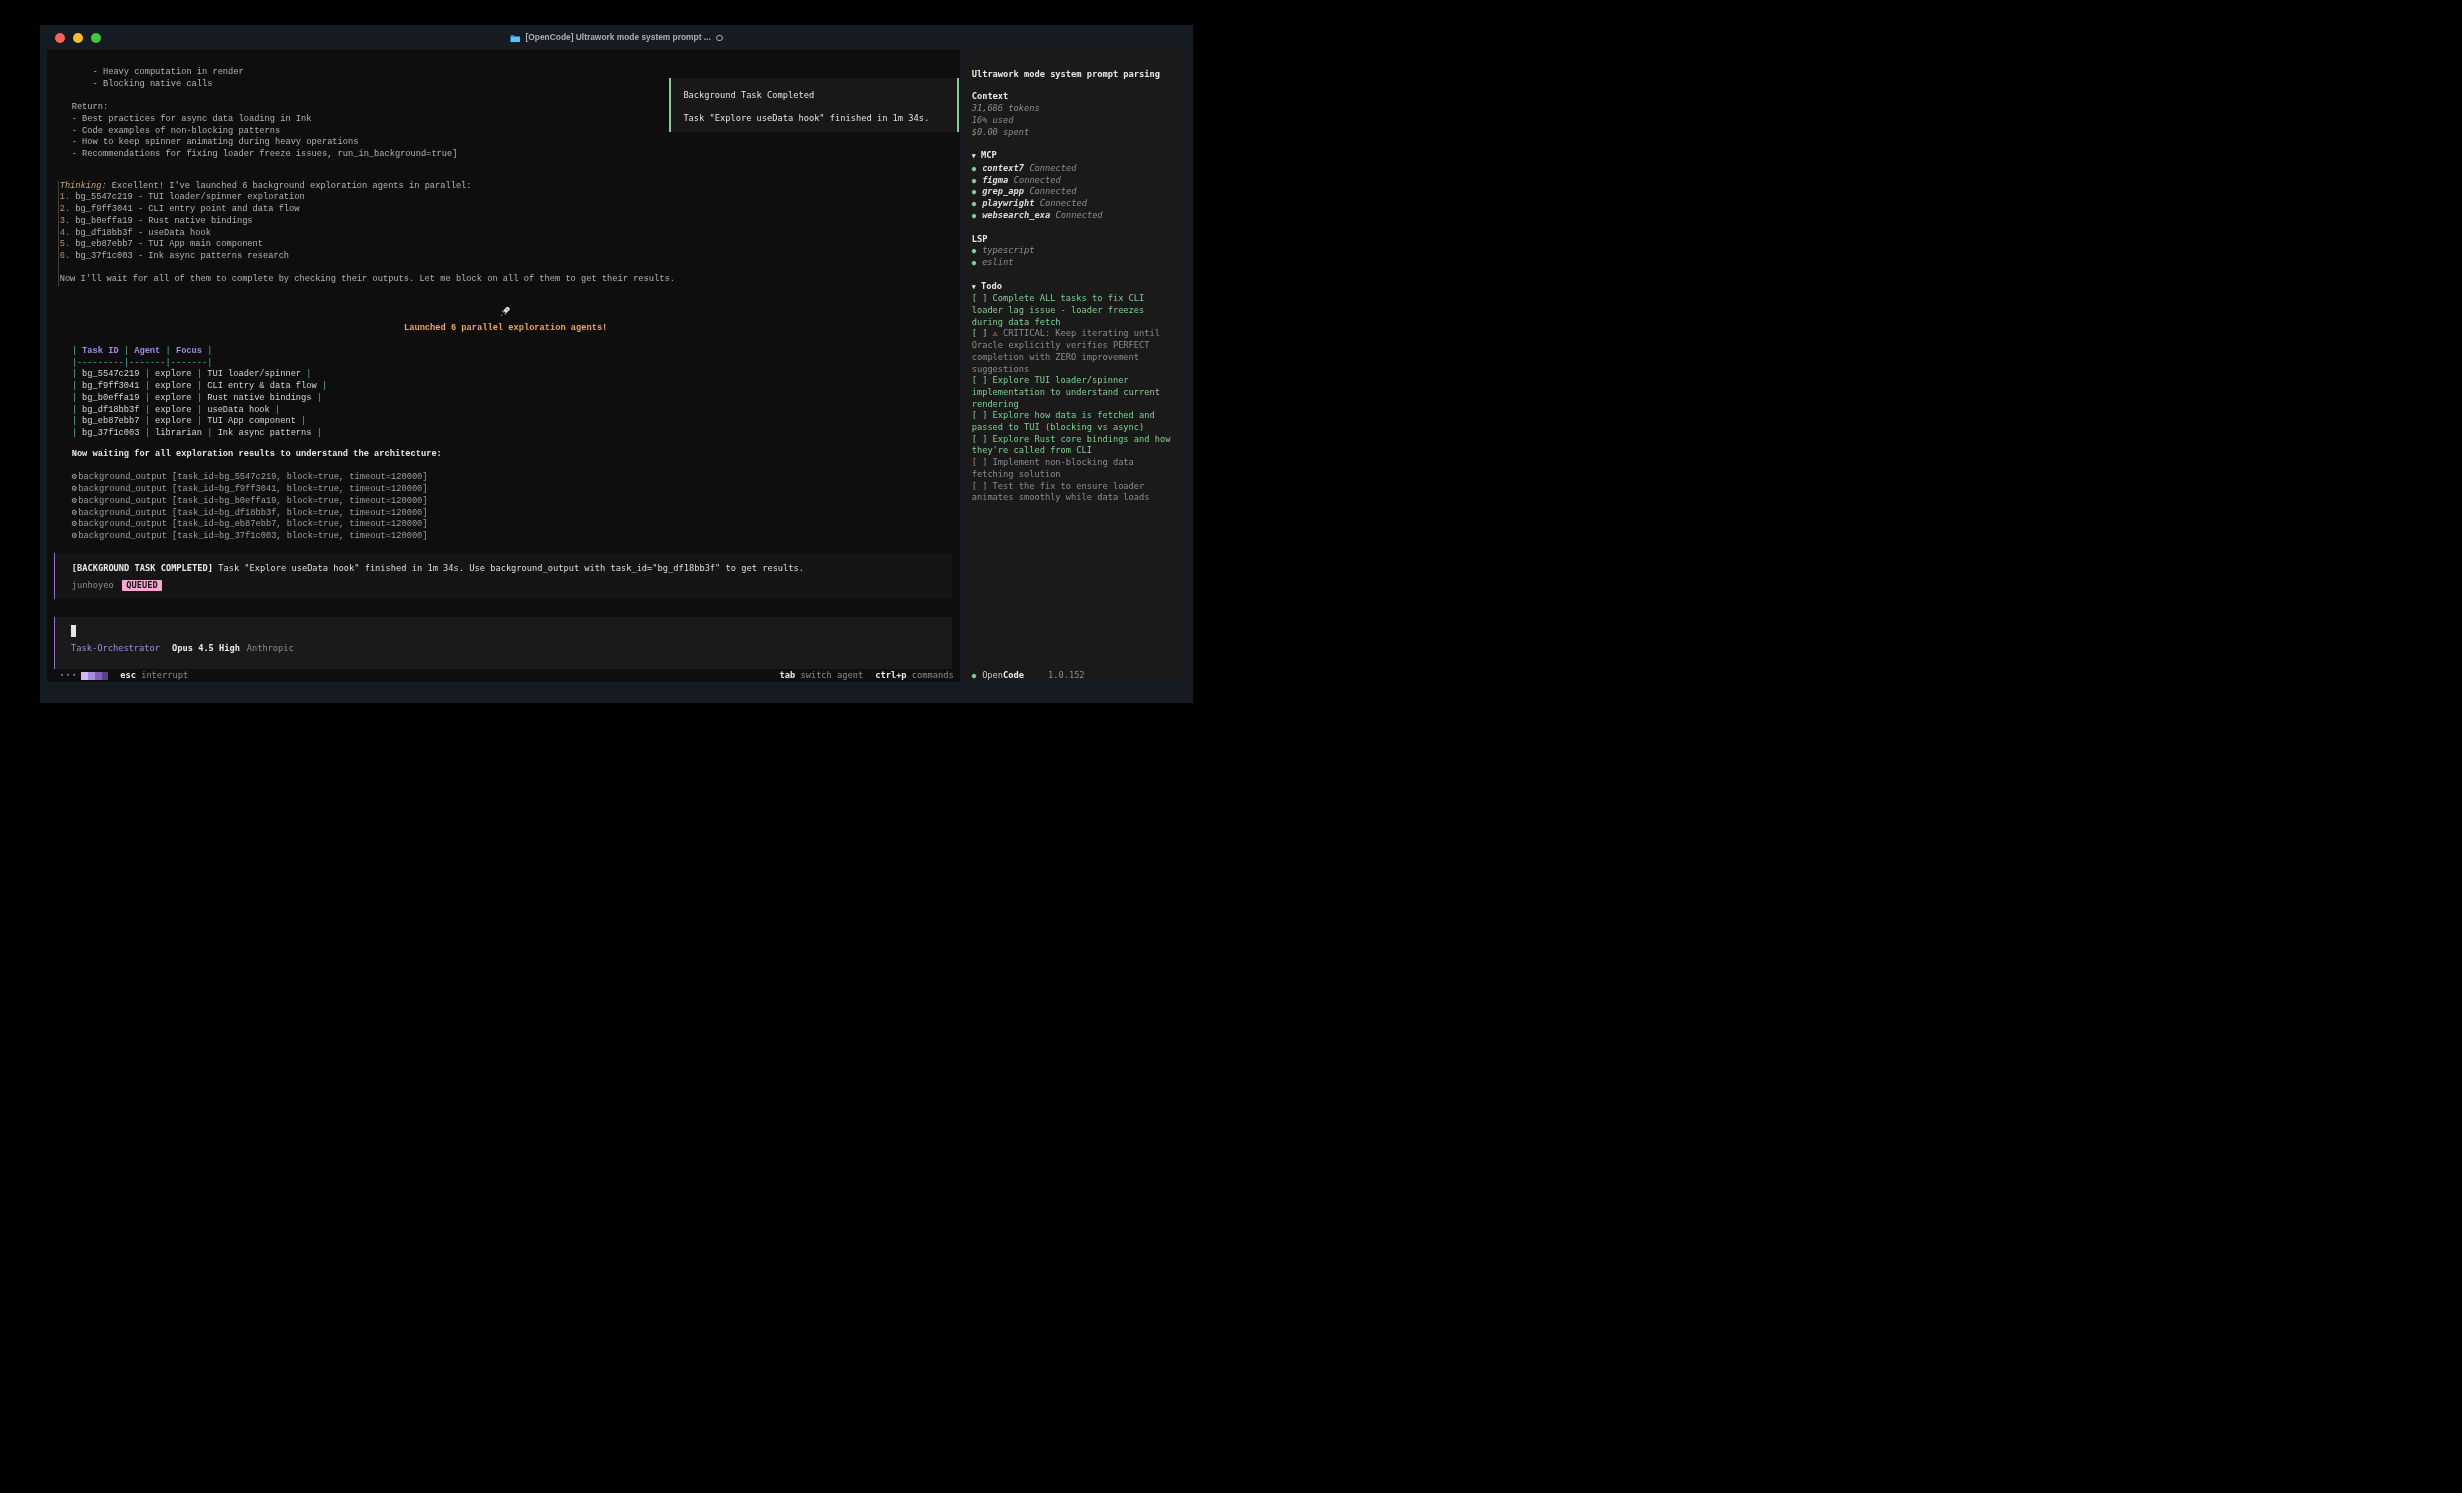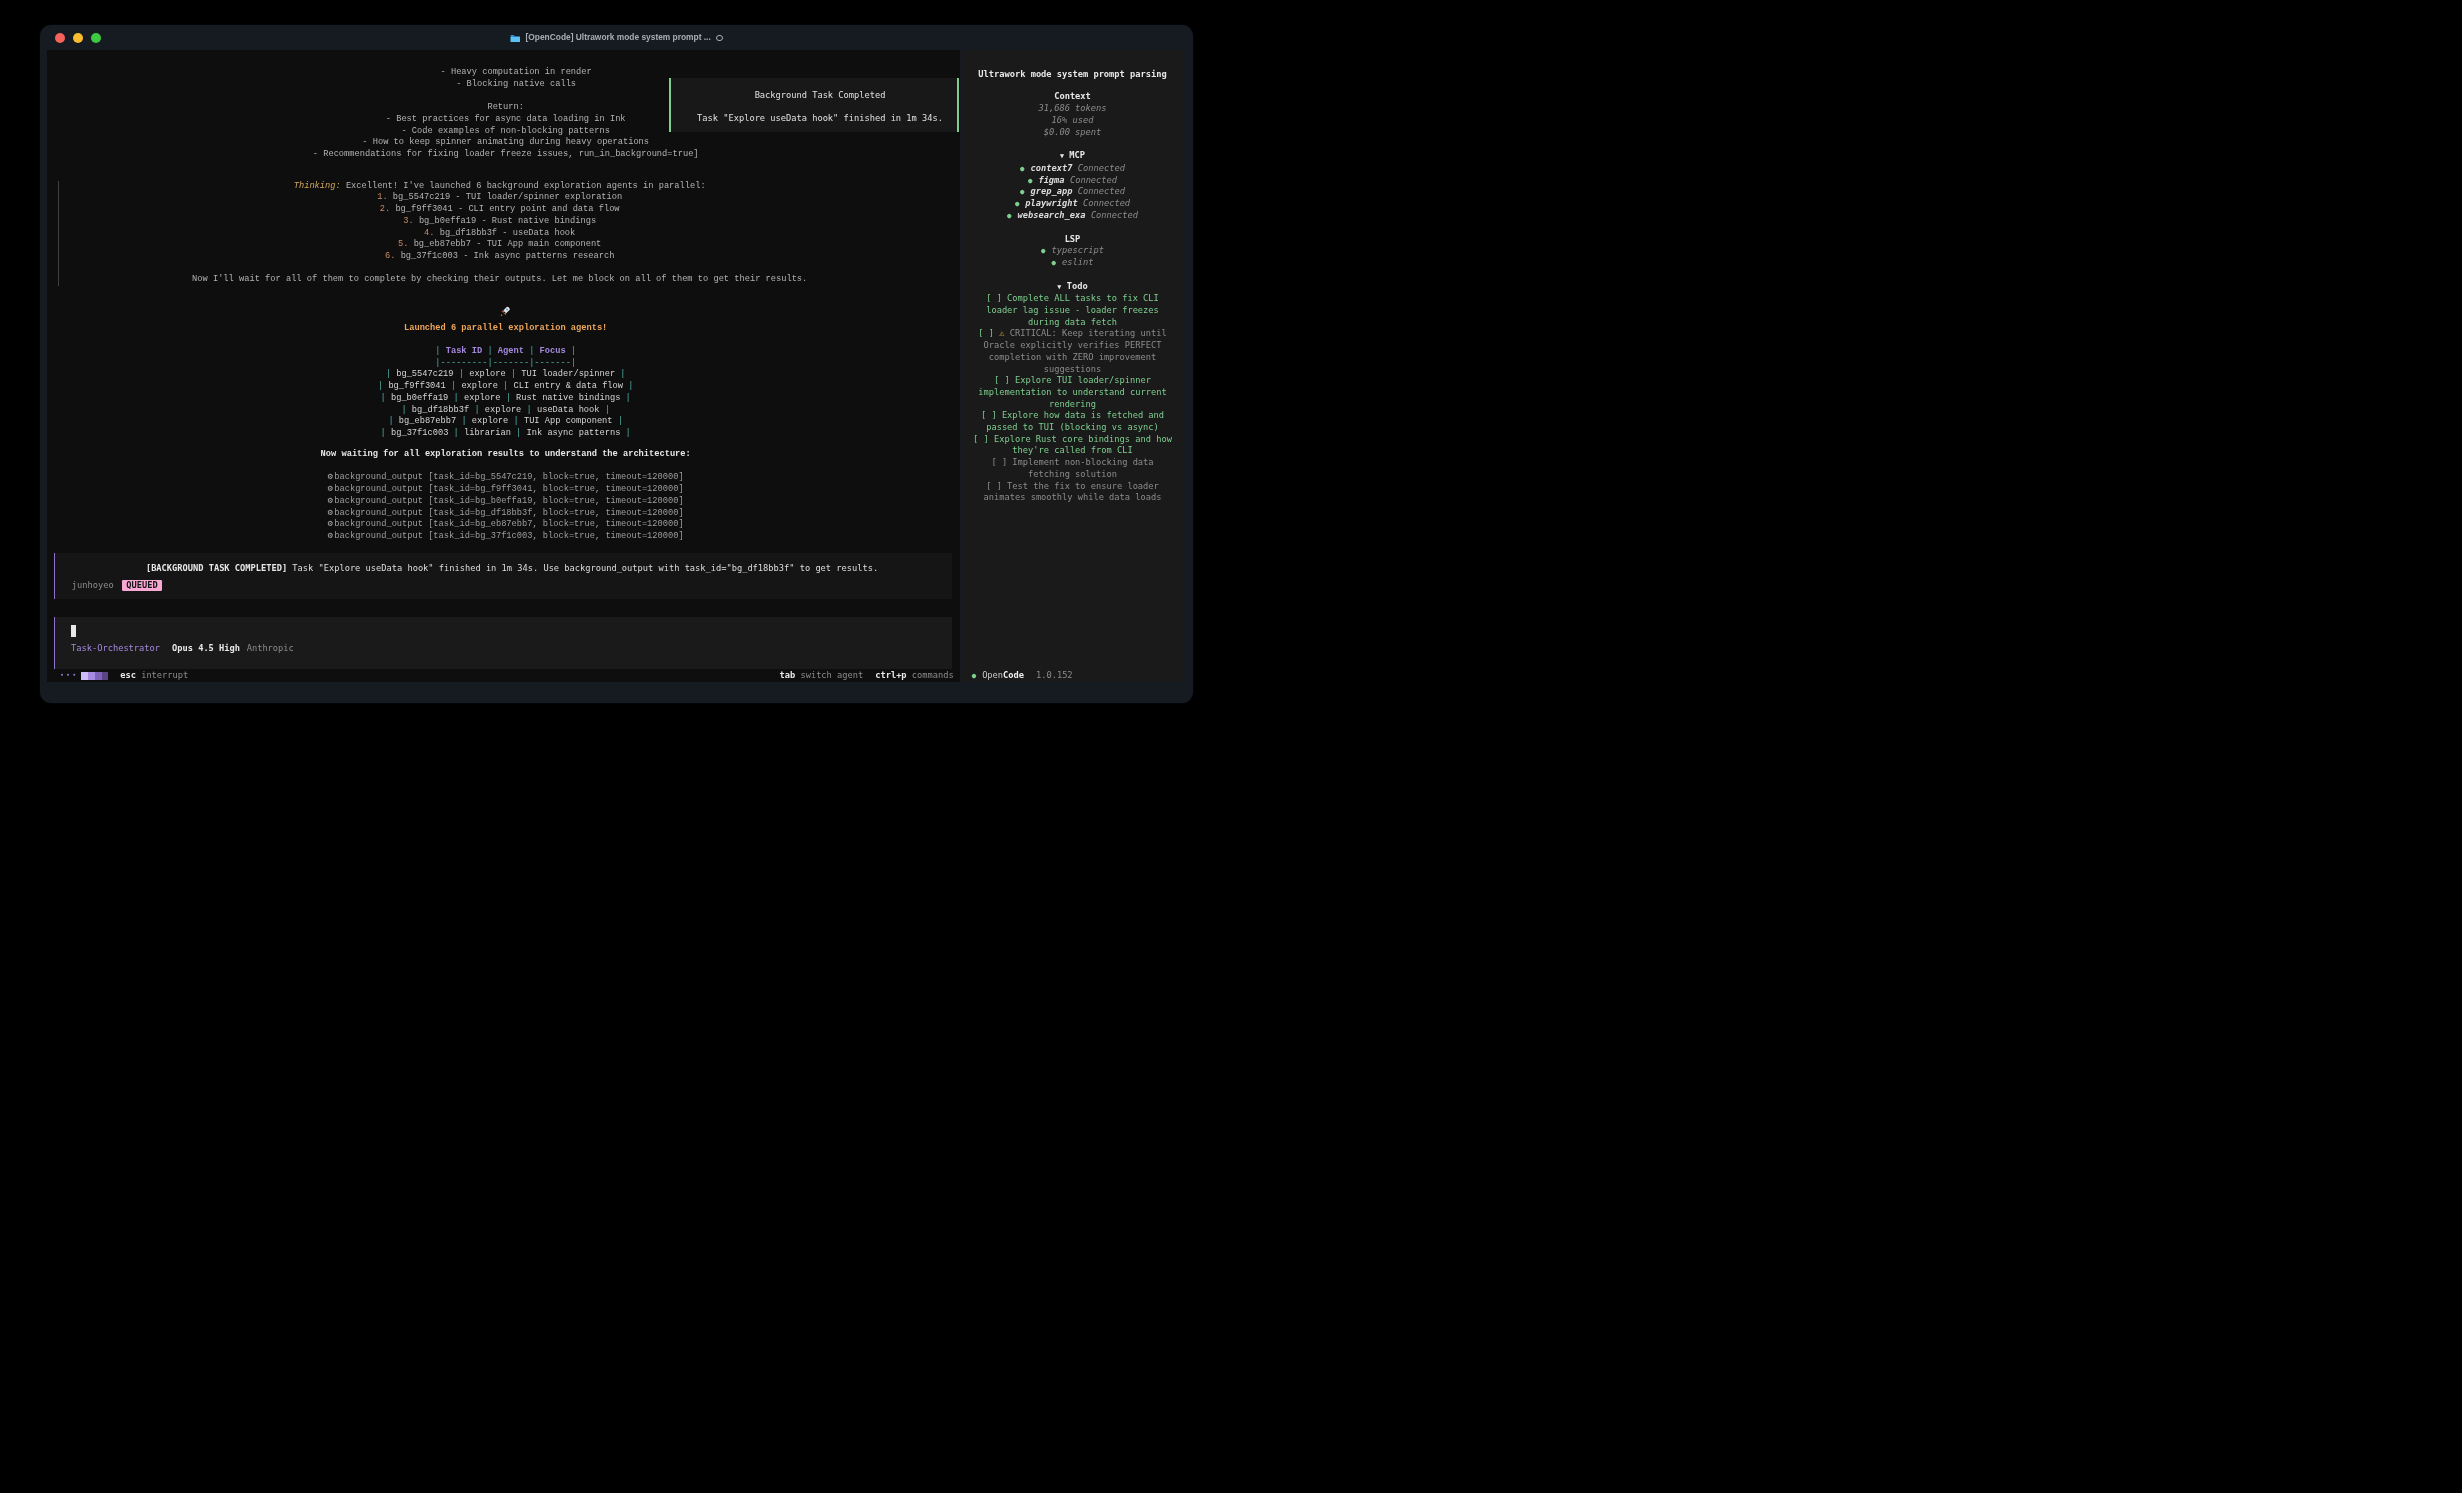--- a/index.html
+++ b/index.html
@@ -4,23 +4,22 @@
 <style>
   * { margin:0; padding:0; box-sizing:border-box; }
   html,body { background:#000; }
   body {
     width:1231px; height:747px; position:relative; overflow:hidden;
     font-family:"DejaVu Sans Mono","Liberation Mono",monospace;
     font-size:8.7px; line-height:11.7px; color:#b3b3b3;
   }
   .window {
     position:absolute; left:40px; top:25.4px; width:1153px; height:678px;
-    background:#161a21; border-radius:11px; overflow:hidden;
+    background:#161a21; border-radius:0; overflow:hidden;
     box-shadow:0 0 0 0.7px #05060a;
-    text-align:center;
   }
   
   .titlebar { position:relative; height:25px; }
   .traffic { position:absolute; top:8px; left:14.7px; display:flex; gap:8px; }
   .light { width:10px; height:10px; border-radius:50%; }
   .light.red { background:#f7625a; }
   .light.yellow { background:#fabd2f; }
   .light.green { background:#3dc943; }
   .title-wrap {
     height:25px; display:flex; align-items:center; justify-content:center; gap:5.4px;
@@ -112,21 +111,21 @@
   .todo-cb { margin-right:1ch; }
   .todo-item.box-green .todo-cb { color:#7ecf8f; }
   .todo-item.box-gray .todo-cb { color:#8c8c8c; }
   .todo-item.text-green .todo-text { color:#7ecf8f; }
   .todo-item.text-gray .todo-text { color:#8c8c8c; }
   .warn { display:none; color:#f2b63d; margin-right:1ch; }
   .todo-item.has-warn .warn { display:inline; }
   .sb-footer { position:absolute; bottom:0.7px; left:10.7px; height:12px; display:flex; align-items:center; }
   .brand-open { color:#c9c9c9; }
   .brand-code { color:#efefef; font-weight:bold; }
-  .brand-ver { color:#8c8c8c; margin-left:12px; }
+  .brand-ver { color:#8c8c8c; margin-left:24px; }
 </style>
 </head>
 <body>
 
 <div class="window">
 
   <div class="titlebar">
     <div class="traffic">
       <div class="light red"></div>
       <div class="light yellow"></div>

